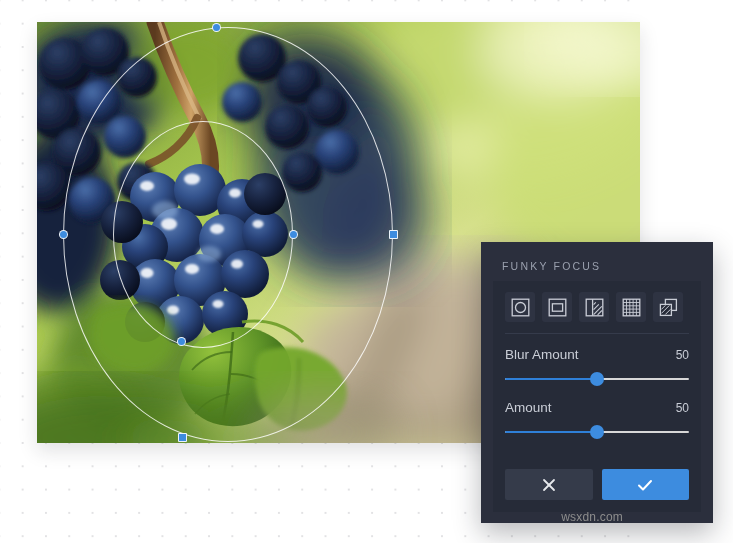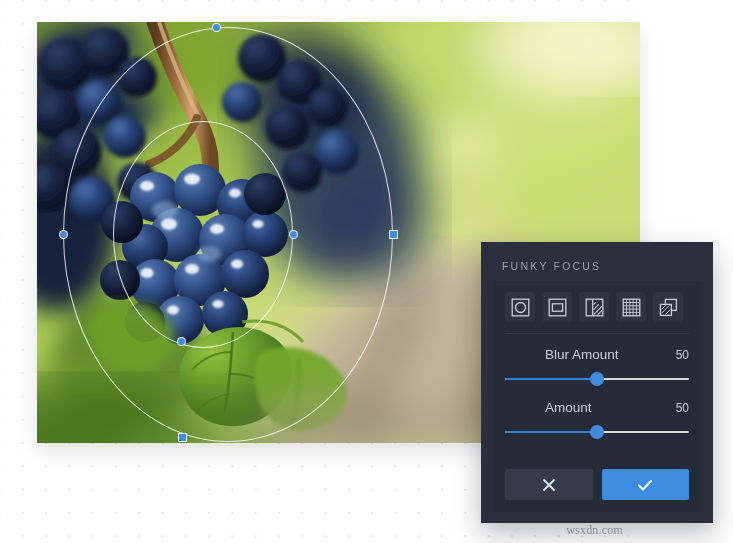--- a/index.html
+++ b/index.html
@@ -121,21 +121,20 @@
   .slider-head {
     display: flex;
     justify-content: space-between;
     align-items: baseline;
     padding-top: 13px;
   }
   .slider-label {
     color: #c9cdd6;
     font-size: 13.5px;
     font-weight: 400;
-    margin-left: 40px;
   }
   .slider-value {
     color: #c9cdd6;
     font-size: 12px;
   }
   .slider-track-wrap {
     position: relative;
     height: 16px;
     margin-top: 9px;
   }
@@ -181,24 +180,24 @@
     justify-content: center;
   }
   #cancel-button { background: #353b4a; }
   #confirm-button { background: #3d8cdf; }
   .action-btn svg { display: block; }
 
   
   #watermark {
     position: absolute;
     right: 8px;
-    bottom: 5px;
+    bottom: 19px;
     color: #8d8d8d;
     font-size: 12px;
-    font-family: Liberation Serif, serif;
+    font-family: Liberation Sans, sans-serif;
     letter-spacing: 0.2px;
   }
 </style>
 </head>
 <body>
 
 <div id="canvas">
 
   <div id="photo-wrap">
     <div id="photo">

